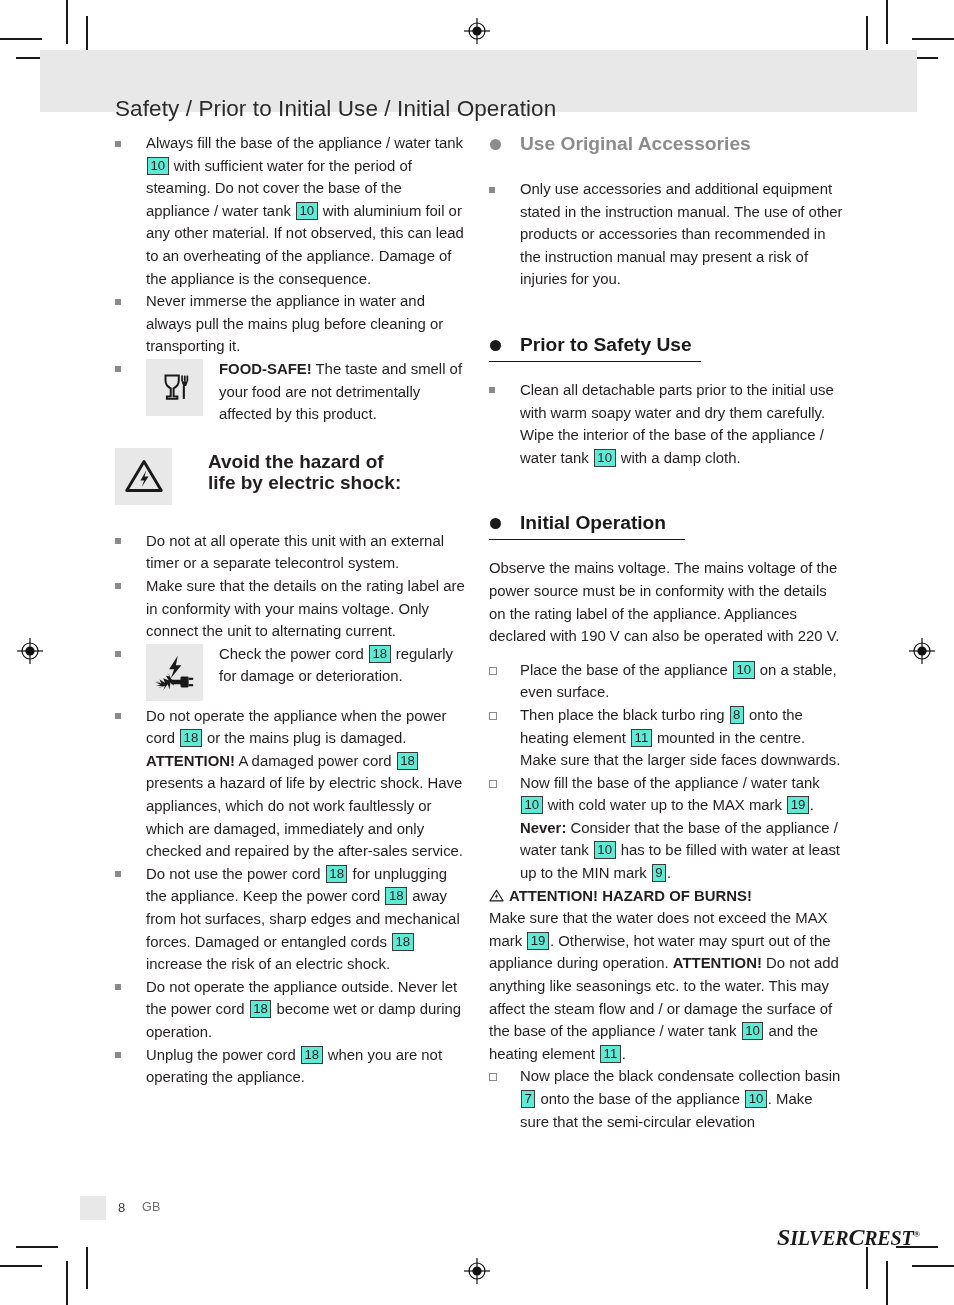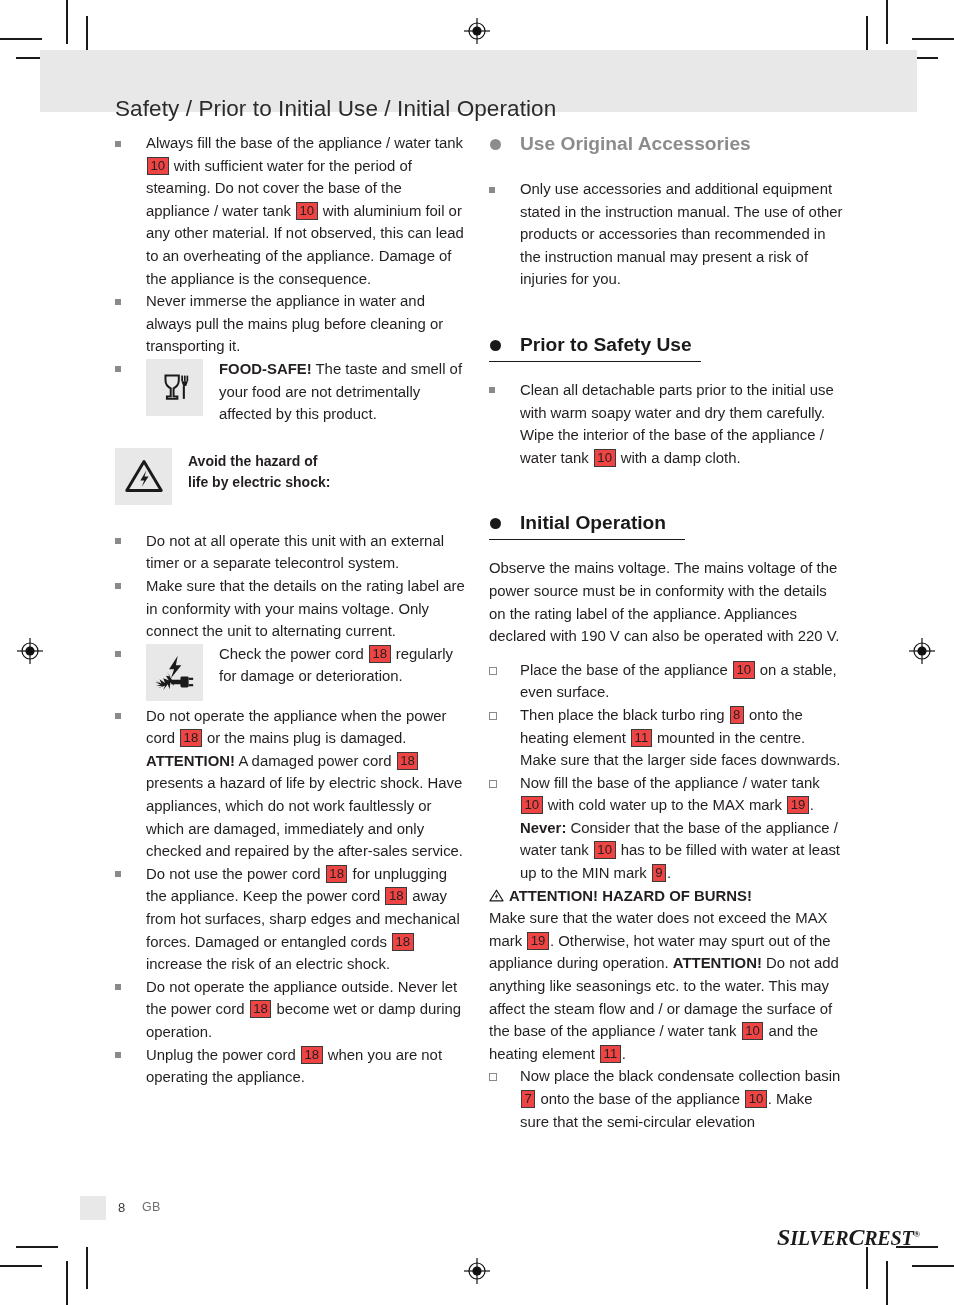--- a/index.html
+++ b/index.html
@@ -112,23 +112,23 @@
   
   .warnblock {
     position: relative;
     min-height: 60px;
     margin-top: 22px;
     margin-bottom: 22px;
     padding-left: 0;
   }
   .warnblock .iconbox { left: 0px; top: 0px; }
   .warnblock .warn-text {
-    margin-left: 73px;
+    margin-left: 93px;
     font-weight: bold;
-    font-size: 14px;
+    font-size: 19px;
     line-height: 21.5px;
     color: #231f20;
     padding-top: 3px;
   }
 
   
   .heading {
     position: relative;
     font-size: 19.2px;
     font-weight: bold;
@@ -156,21 +156,21 @@
     width: 212px;
     height: 1.4px;
     background: #1a1a1a;
   }
   .heading.h-initop .rule { width: 196px; }
 
   
   .ref {
     display: inline-block;
     border: 1.2px solid #3a3a3a;
-    background: #ef4444;
+    background: #5eead4;
     font-size: 13.2px;
     line-height: 15px;
     padding: 0px 2.5px 1px 2.5px;
     margin: 0 1px;
     position: relative;
     top: -1px;
     color: #231f20;
   }
   b, .bold { font-weight: bold; }
 

